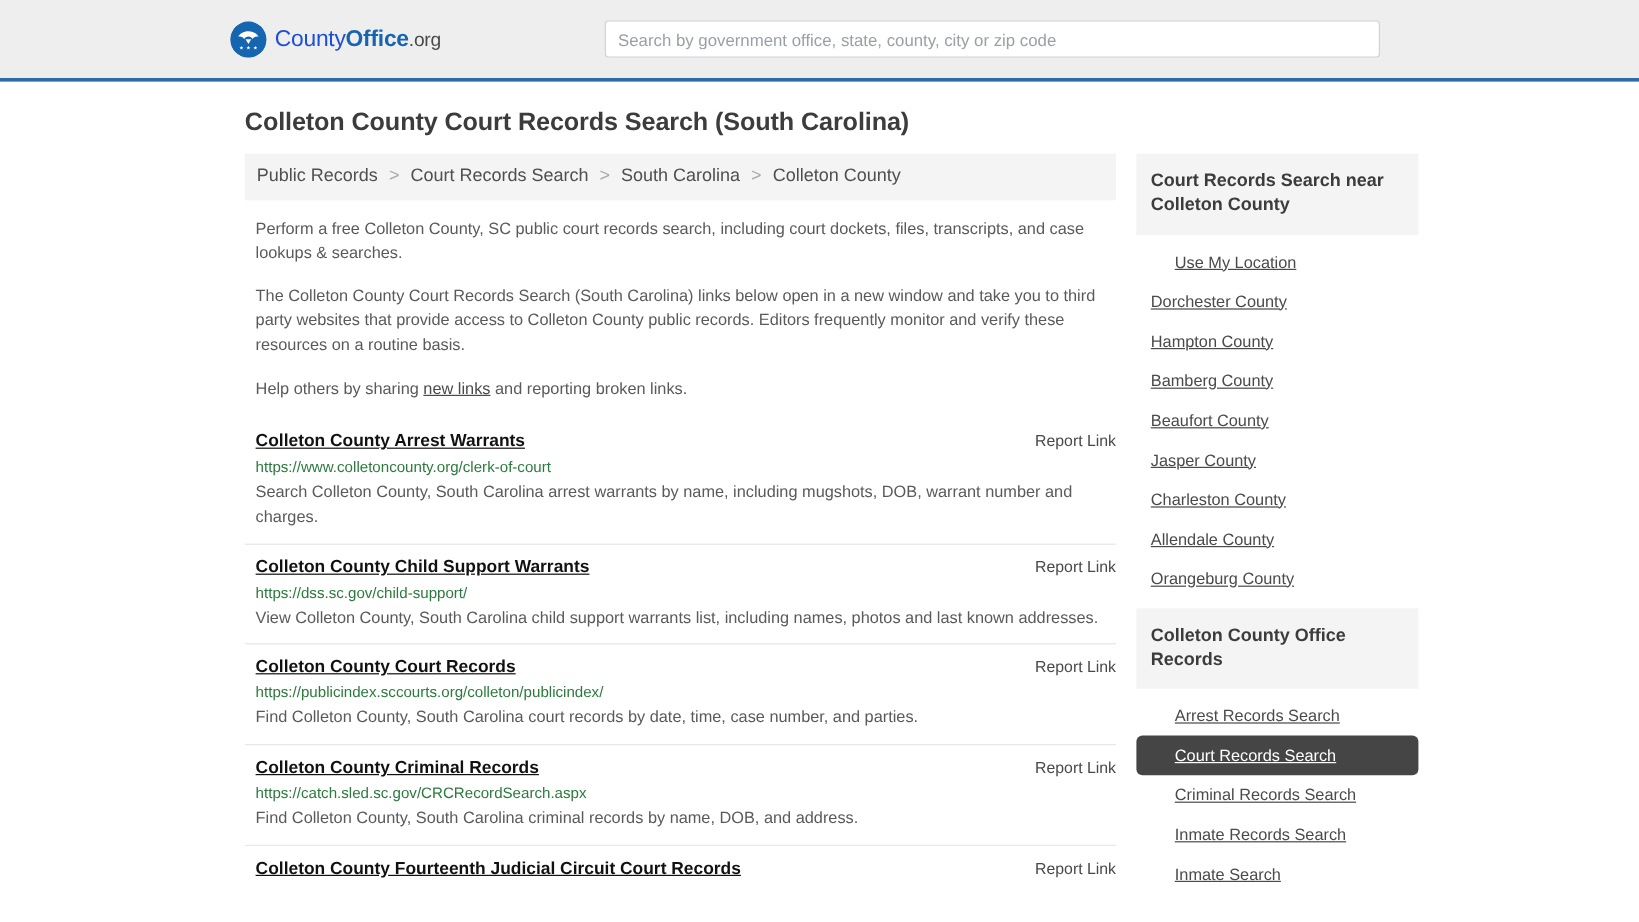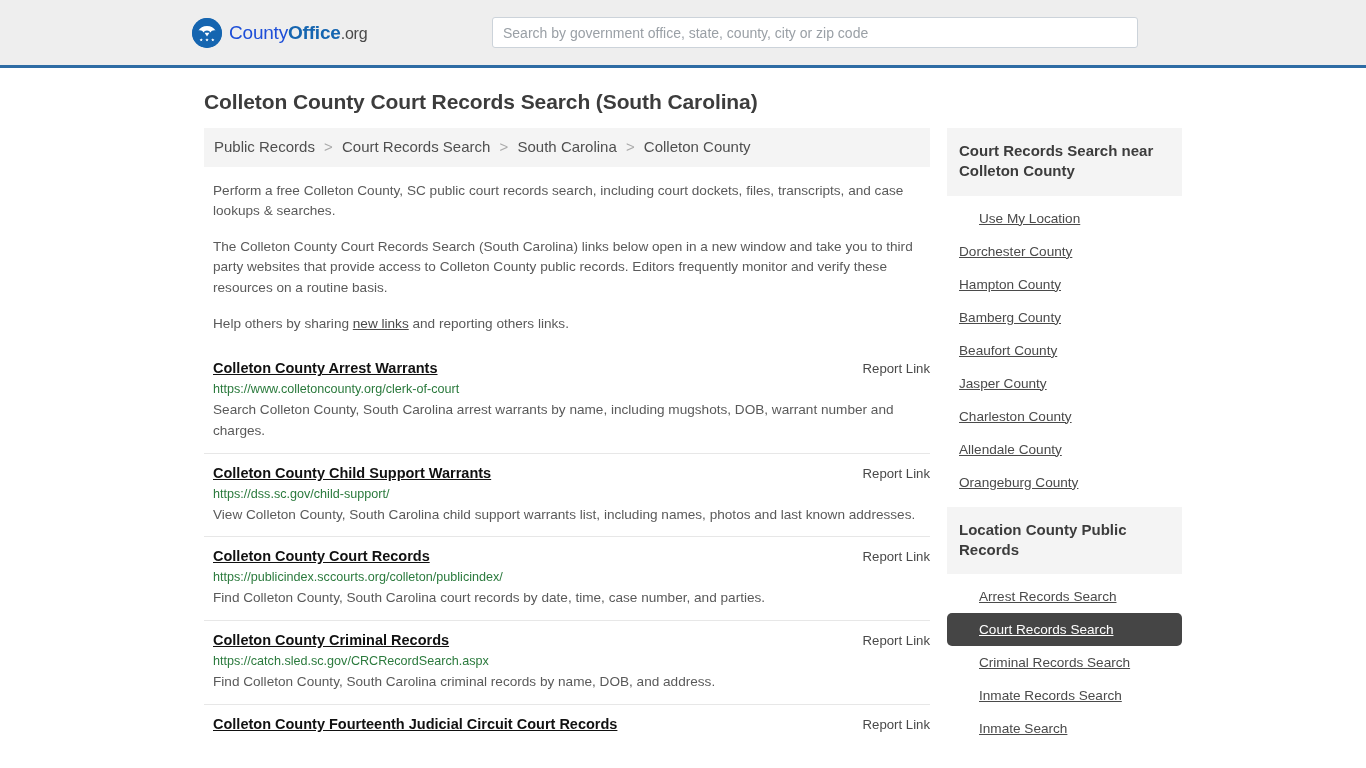--- a/index.html
+++ b/index.html
@@ -41,21 +41,21 @@
     letter-spacing: -0.2px;
     color: #2b2b2b;
     white-space: nowrap;
   }
   .brand-text .b-office { color: #1565b0; font-weight: bold; }
   .brand-text .b-county { color: #1d4ed8; }
   .brand-text .b-org { color: #4a4a4a; font-size: 16px; }
 
   .search-wrap {
     position: absolute;
-    left: 492px;
+    left: 504px;
     top: 17px;
     width: 646px;
     height: 31px;
   }
   .search-input {
     width: 100%; height: 100%;
     border: 1px solid #ccd3da;
     border-radius: 3px;
     background: #fff;
     padding: 0 10px;
@@ -218,21 +218,21 @@
         <a>Court Records Search</a>
         <span class="crumb-sep">&gt;</span>
         <a>South Carolina</a>
         <span class="crumb-sep">&gt;</span>
         <a>Colleton County</a>
       </div>
 
       <div class="intro">
         <p>Perform a free Colleton County, SC public court records search, including court dockets, files, transcripts, and case lookups &amp; searches.</p>
         <p class="tight">The Colleton County Court Records Search (South Carolina) links below open in a new window and take you to third party websites that provide access to Colleton County public records. Editors frequently monitor and verify these resources on a routine basis.</p>
-        <p class="tight"><span>Help others by sharing </span><a class="inline-link">new links</a><span> and reporting others links.</span></p>
+        <p class="tight"><span>Help others by sharing </span><a class="inline-link">new links</a><span> and reporting broken links.</span></p>
       </div>
 
       <div class="results">
 
         <div class="result">
           <div class="result-head">
             <a class="result-title">Colleton County Arrest Warrants</a>
             <span class="report-link">Report Link</span>
           </div>
           <a class="result-url">https://www.colletoncounty.org/clerk-of-court</a>
@@ -287,21 +287,21 @@
           <a class="panel-item">Bamberg County</a>
           <a class="panel-item">Beaufort County</a>
           <a class="panel-item">Jasper County</a>
           <a class="panel-item">Charleston County</a>
           <a class="panel-item">Allendale County</a>
           <a class="panel-item">Orangeburg County</a>
         </div>
       </div>
 
       <div class="panel">
-        <div class="panel-head">Location County Public Records</div>
+        <div class="panel-head">Colleton County Office Records</div>
         <div class="panel-list">
           <a class="panel-item indent">Arrest Records Search</a>
           <a class="panel-item indent active">Court Records Search</a>
           <a class="panel-item indent">Criminal Records Search</a>
           <a class="panel-item indent">Inmate Records Search</a>
           <a class="panel-item indent">Inmate Search</a>
         </div>
       </div>
 
     </div>

